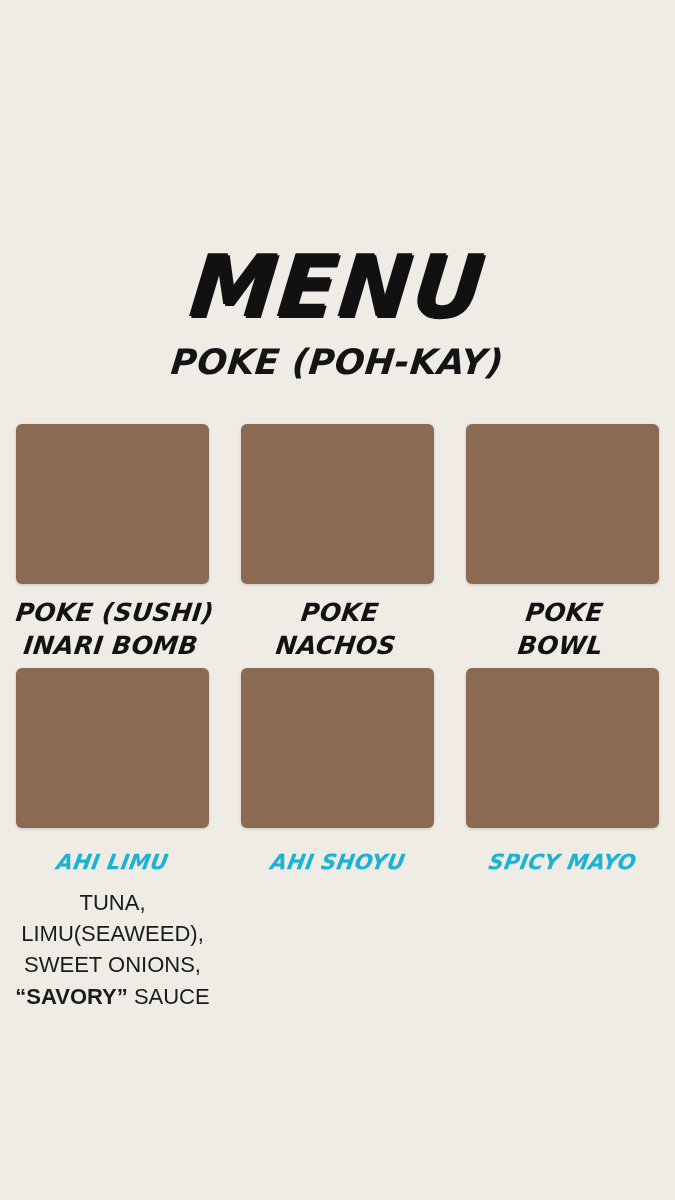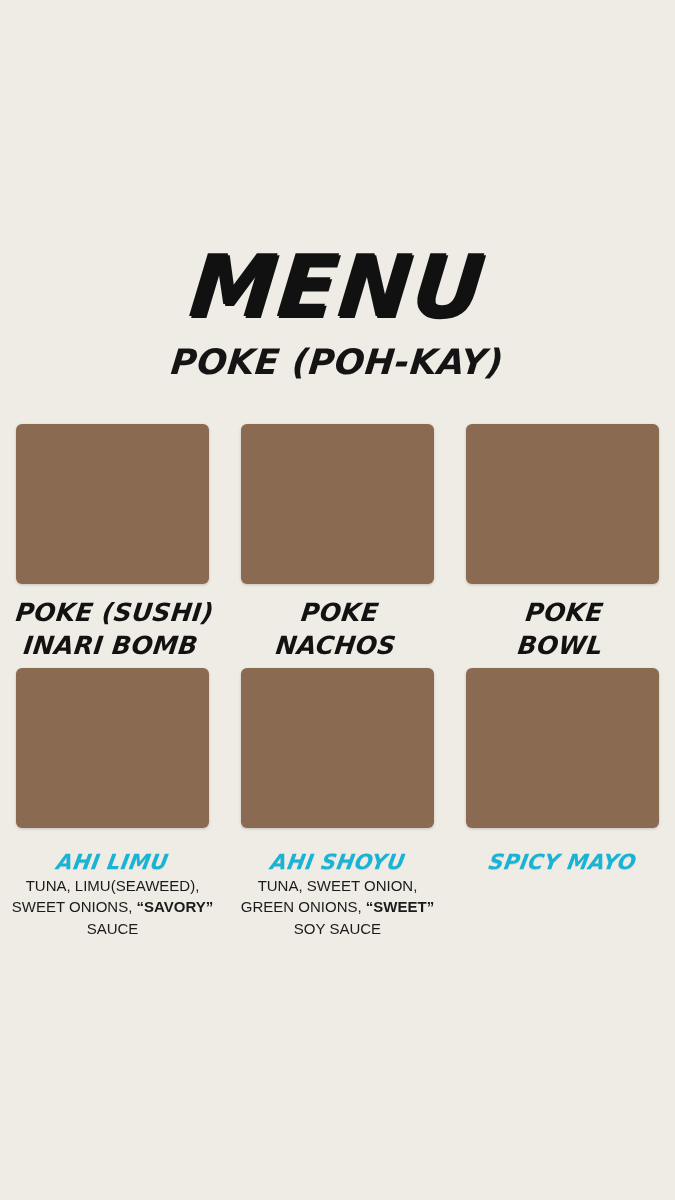--- a/index.html
+++ b/index.html
@@ -88,25 +88,25 @@
     font-weight: 700;
     font-style: italic;
     font-size: 21px;
     letter-spacing: 0.4px;
     color: #18b4d6;
     transform: skewX(-10deg);
     text-align: center;
     text-shadow: 0 1px 0 rgba(0,0,0,0.12);
   }
   .desc {
-    margin-top: 1px;
+    margin-top: 13px;
     width: 214px;
     text-align: center;
     font-family: "Liberation Sans", sans-serif;
-    font-size: 15px;
+    font-size: 22px;
     line-height: 1.42;
     color: #1b1b1b;
   }
   .desc b { font-weight: 700; }
 </style>
 </head>
 <body>
 
 <div class="page">
 
@@ -157,21 +157,20 @@
       </div>
       <div class="teal-label">AHI LIMU</div>
       <div class="desc"><span>TUNA, LIMU(SEAWEED), SWEET ONIONS, </span><b>“SAVORY”</b><span> SAUCE</span></div>
     </div>
 
     <div class="cell">
       <div class="photo">
         <div class="inner ph-shoyu"></div>
       </div>
       <div class="teal-label">AHI SHOYU</div>
-      <div class="desc"><span>TUNA, SWEET ONION, GREEN ONIONS, </span><b>“SWEET”</b><span> SOY SAUCE</span></div>
     </div>
 
     <div class="cell">
       <div class="photo">
         <div class="inner ph-mayo"></div>
       </div>
       <div class="teal-label">SPICY MAYO</div>
     </div>
 
   </div>

